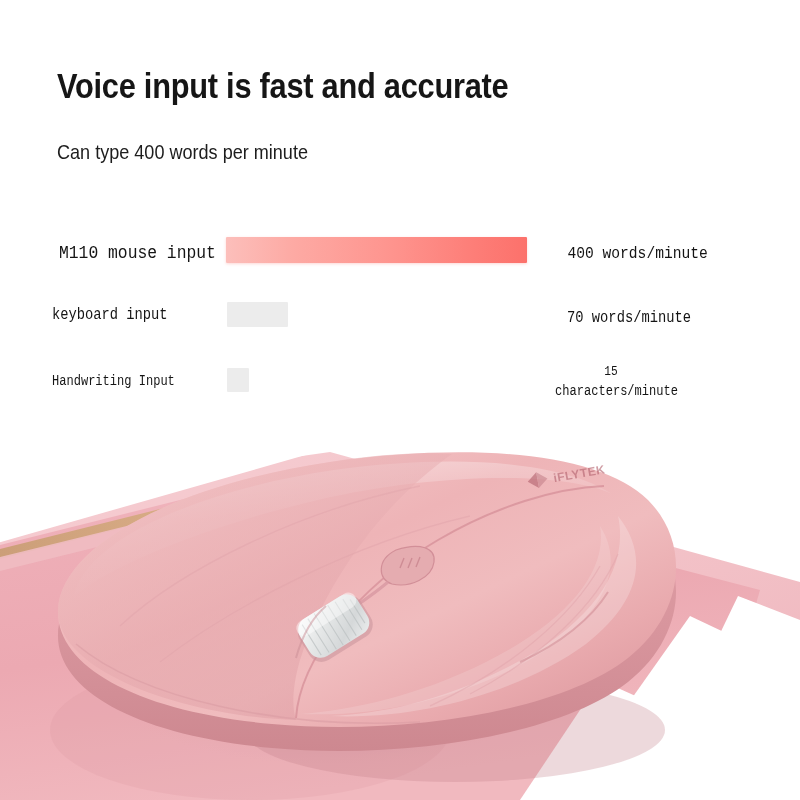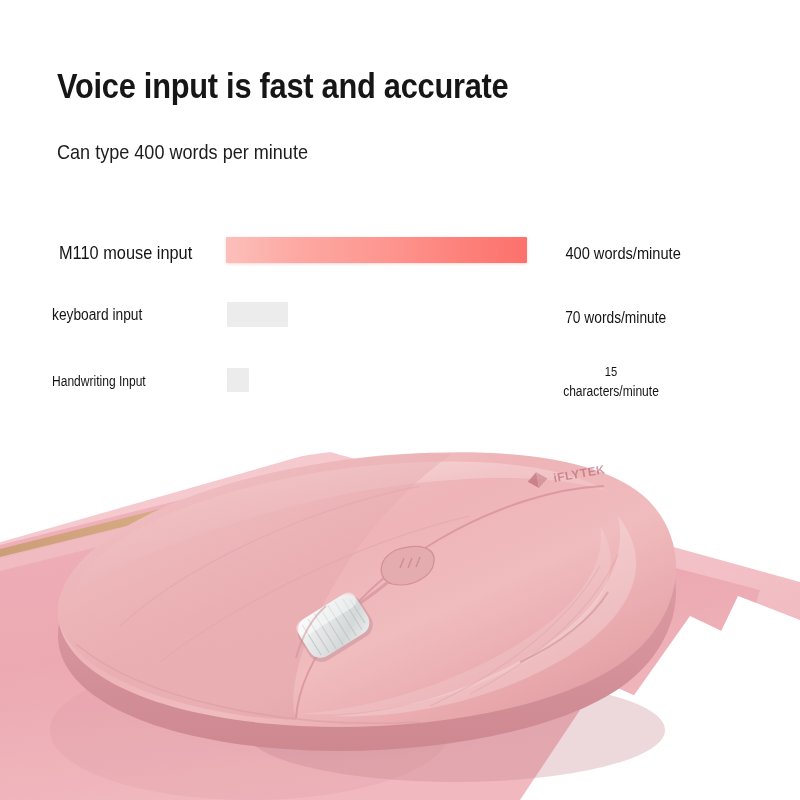--- a/index.html
+++ b/index.html
@@ -20,21 +20,21 @@
     white-space:nowrap;
   }
   .subhead{
     position:absolute; left:57px; top:140px;
     font-size:21px; font-weight:400; color:#1d1d1d;
     transform:scaleX(0.86); transform-origin:left center;
     white-space:nowrap;
   }
 
   
-  .chart{ position:absolute; left:0; top:0; width:664px; height:430px; }
+  .chart{ position:absolute; left:0; top:0; width:664px; height:430px;font-family:Liberation Mono, monospace; }
   .row{ position:absolute; left:0; width:800px; }
   .row-label{
     position:absolute; color:#151515; white-space:nowrap;
     transform:scaleX(0.86); transform-origin:left center;
     text-align:left;
   }
   .bar-track{ position:absolute; }
   .bar{
     position:absolute; left:0; top:0; height:100%;
     border-radius:1px;

